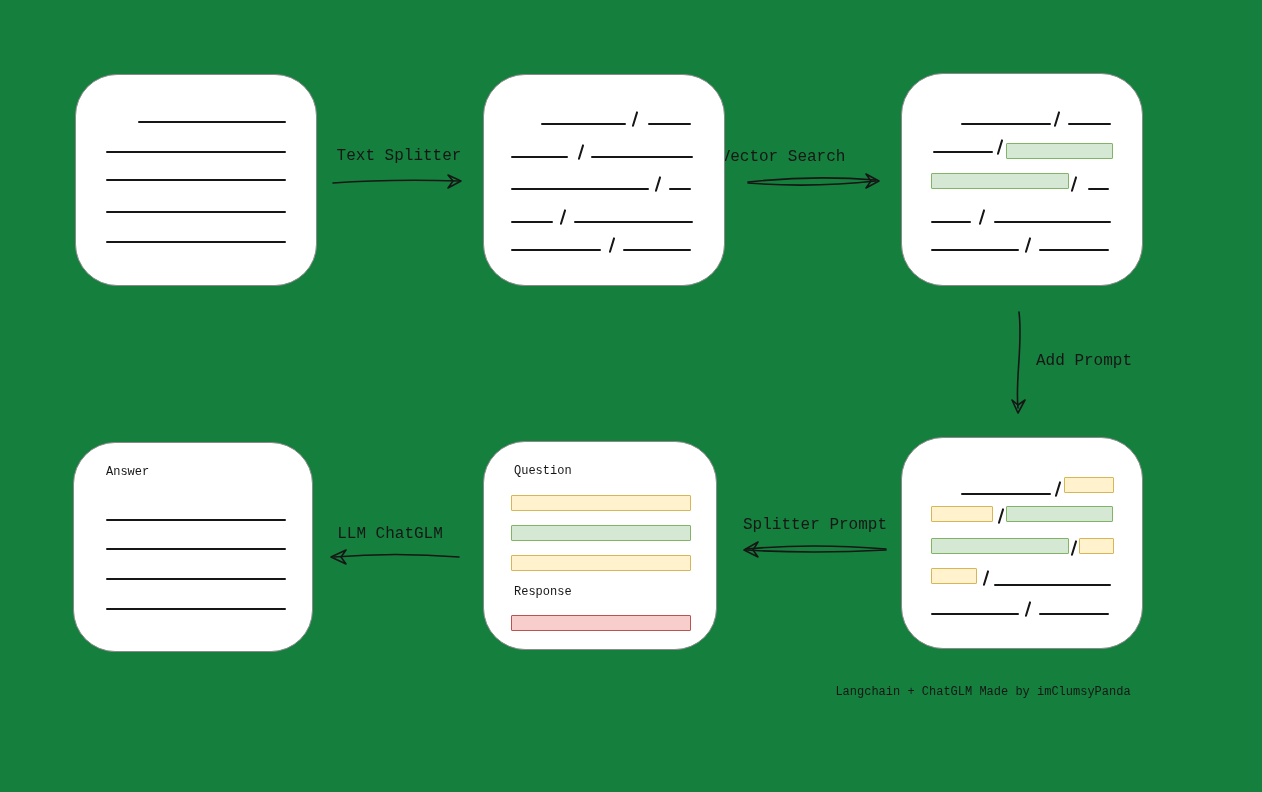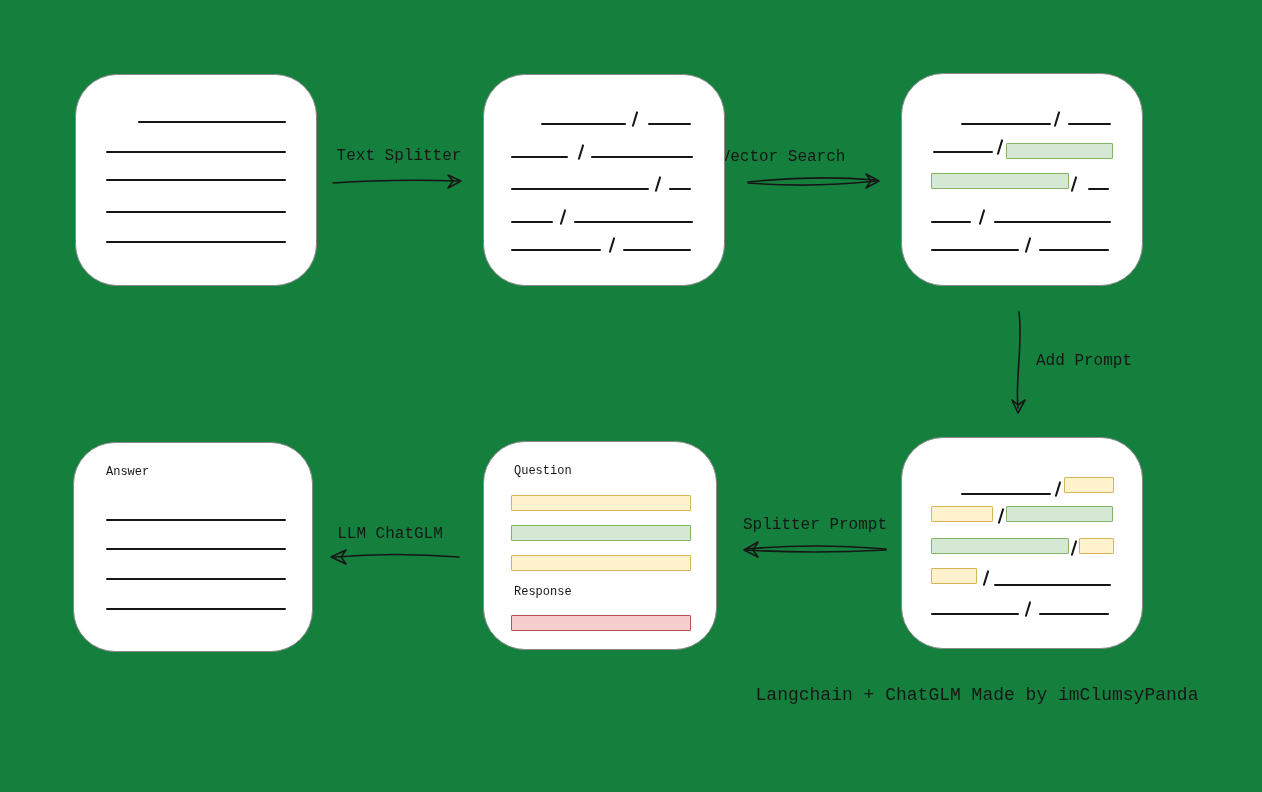--- a/index.html
+++ b/index.html
@@ -14,21 +14,21 @@
   }
   .hline{position:absolute;height:1.6px;background:#161616;border-radius:1px;}
   .slash{position:absolute;width:1.7px;height:16px;background:#161616;transform:rotate(17deg);border-radius:1px;}
   .chip{position:absolute;height:16px;box-sizing:border-box;border-radius:1px;}
   .chip.green{background:#d5e8d4;border:1.6px solid #82b366;}
   .chip.yellow{background:#fff2cc;border:1.6px solid #d6b656;}
   .chip.red{background:#f8cecc;border:1.6px solid #b85450;}
   .lbl{position:absolute;font-size:16px;font-weight:500;white-space:nowrap;color:#161616;}
   .lbl.center{transform:translateX(-50%);}
   .boxlbl{position:absolute;font-size:12px;font-weight:500;white-space:nowrap;color:#161616;}
-  .caption{position:absolute;font-size:18px;font-weight:500;white-space:nowrap;transform:translateX(-50%);color:#161616;}
+  .caption{position:absolute;font-size:12px;font-weight:500;white-space:nowrap;transform:translateX(-50%);color:#161616;margin-left:6px;}
   svg path{stroke:#161616;stroke-width:1.6;fill:none;stroke-linecap:round;stroke-linejoin:round;}
 </style>
 </head>
 <body>
 
 <div class="canvas">
 
   <svg class="overlay">
     <g>
       <path d="M333 183 C375 180 425 180 459 181"></path>

